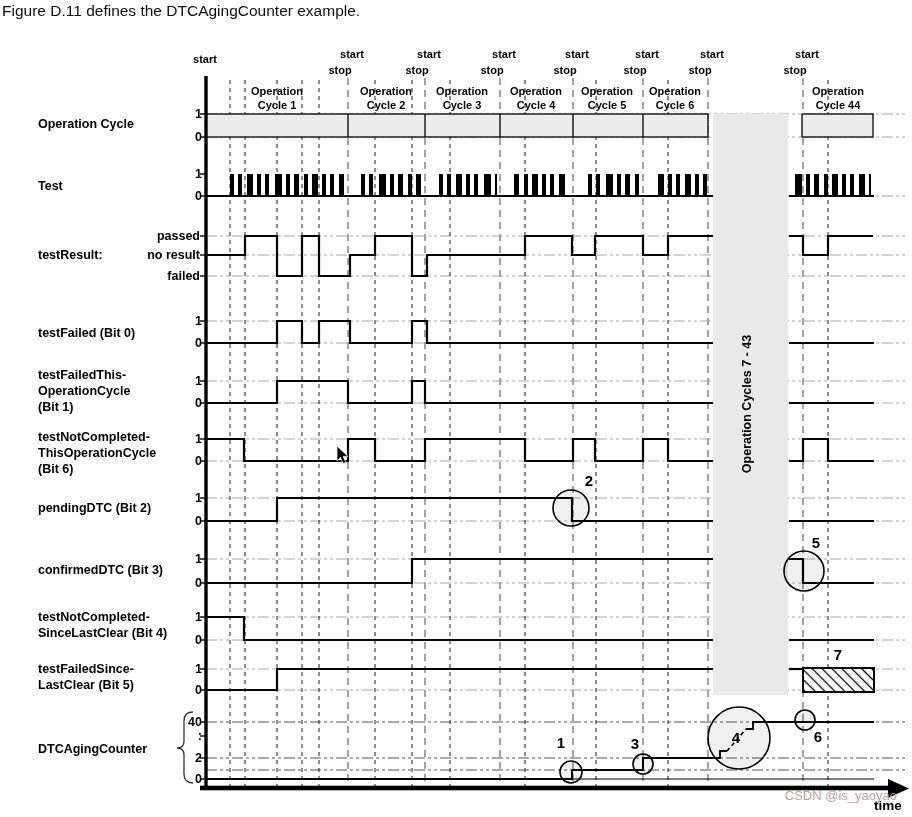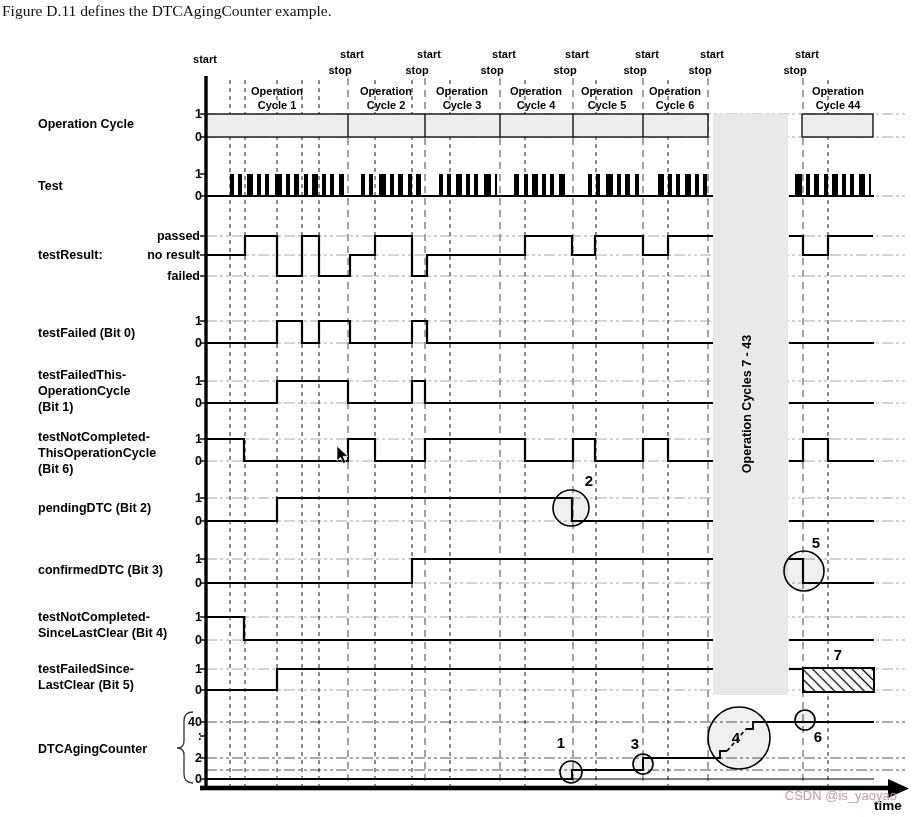--- a/index.html
+++ b/index.html
@@ -1,19 +1,19 @@
 <!DOCTYPE html>
 <html><head>
 <meta charset="utf-8">
 <style>
   html,body{margin:0;padding:0;background:#ffffff;}
   .page{position:relative;width:912px;height:817px;background:#ffffff;overflow:hidden;
         font-family:"Liberation Sans",sans-serif;}
   .caption{position:absolute;left:2px;top:2px;font-size:15.5px;color:#0f0f0f;
-           font-family:Liberation Serif, serif;white-space:nowrap;}
+           font-family:Liberation Sans, sans-serif;white-space:nowrap;}
   svg{position:absolute;left:0;top:0;}
   text{font-family:"Liberation Sans",sans-serif;}
 </style>
 </head>
 <body>
 
 <div class="page">
   <div class="caption">Figure D.11 defines the DTCAgingCounter example.</div>
   <svg id="diagram" width="912" height="817" viewBox="0 0 912 817">
     <defs>

